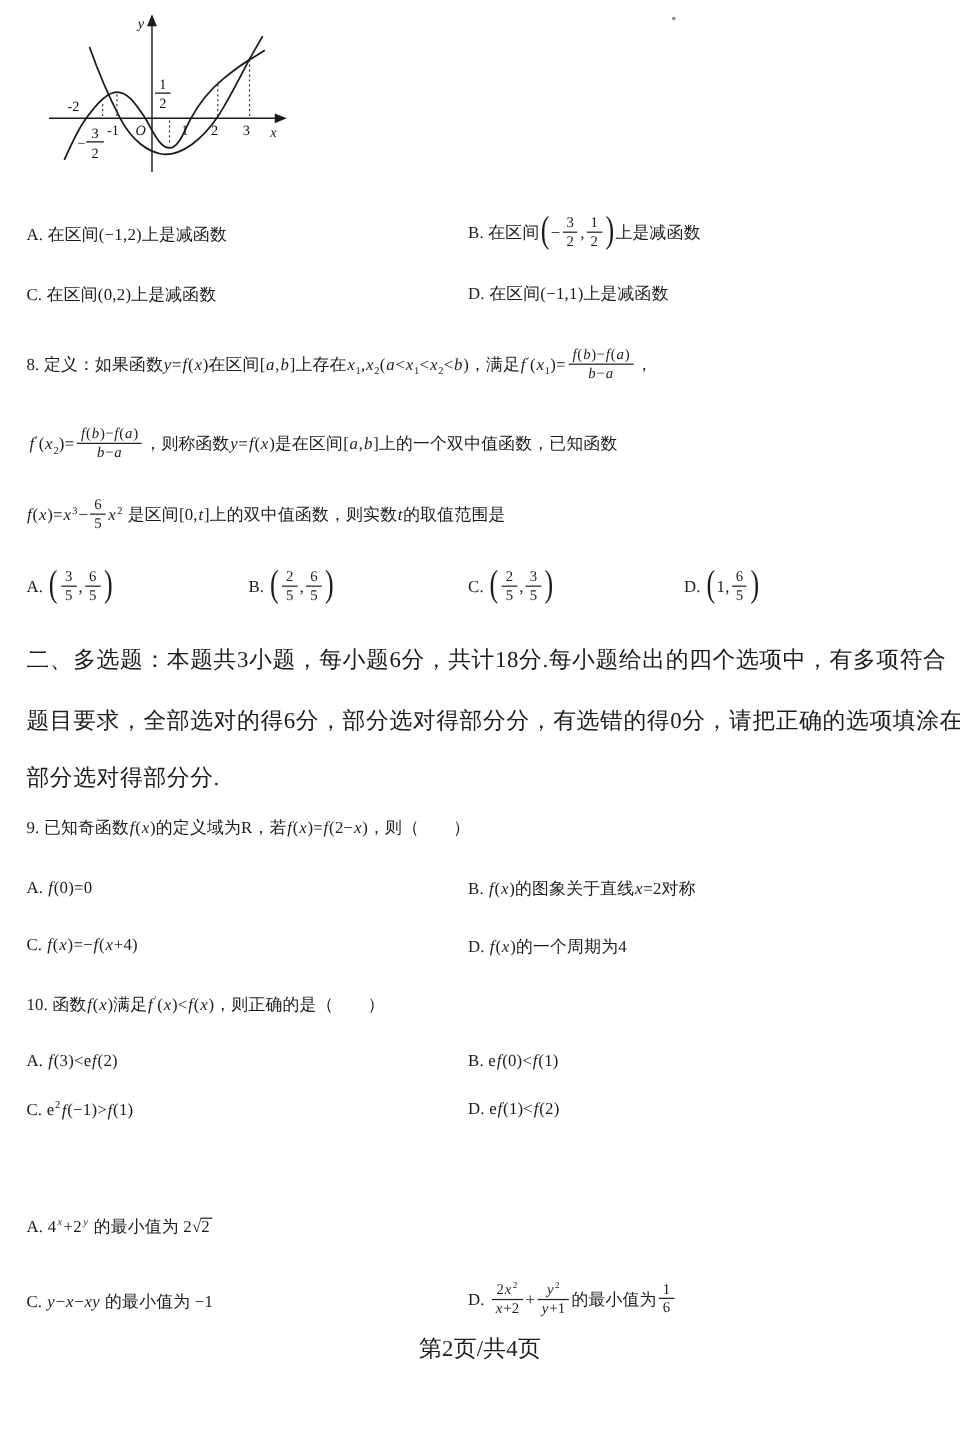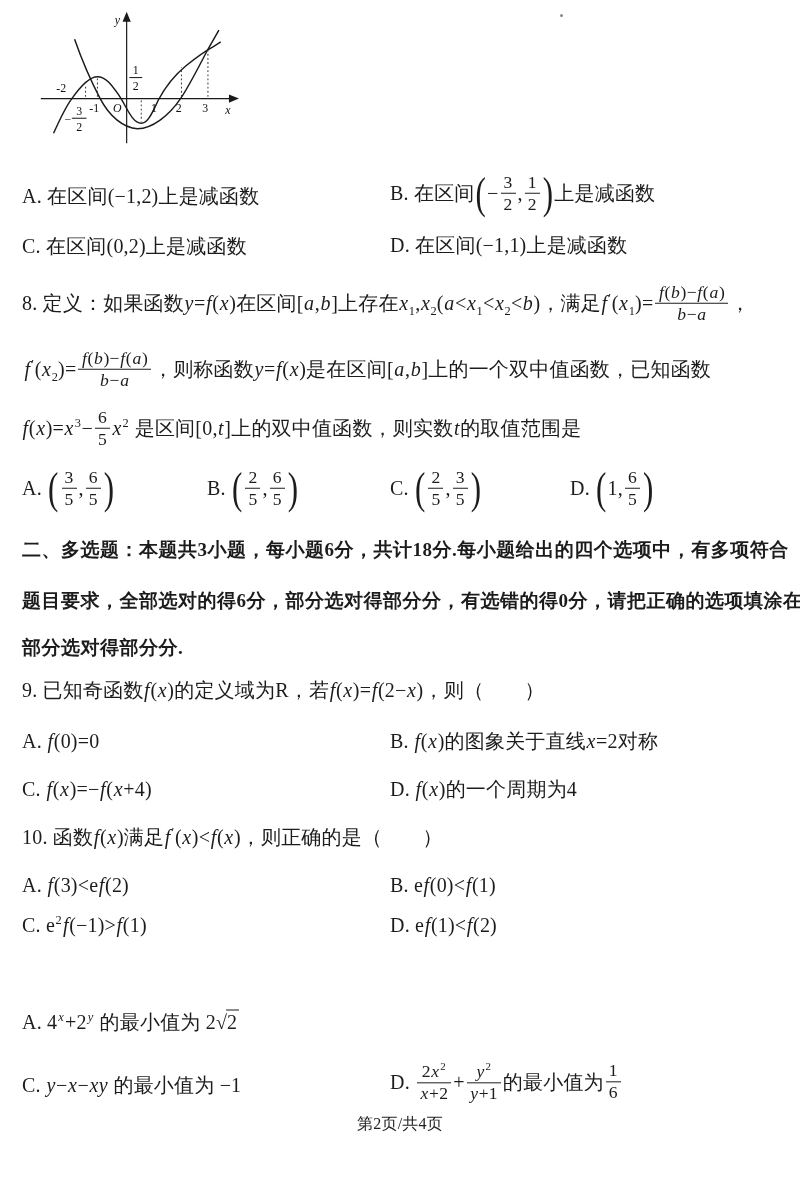--- a/index.html
+++ b/index.html
@@ -1,34 +1,34 @@
 <!DOCTYPE html>
 <html><head>
 <meta charset="utf-8">
 <style>
   html,body{margin:0;padding:0;background:#fff;}
   .page{position:relative;width:800px;height:1200px;background:#ffffff;overflow:hidden;
         font-family:"Liberation Serif","DejaVu Serif",serif;color:#1c1c1c;}
-  .line{position:absolute;white-space:nowrap;font-size:20px;transform:translateY(-50%);
+  .line{position:absolute;white-space:nowrap;font-size:14px;transform:translateY(-50%);
         letter-spacing:.2px;}
-  .hdr{font-weight:bold;font-size:19px;letter-spacing:.5px;}
+  .hdr{font-weight:normal;font-size:19px;letter-spacing:.5px;}
   .it{font-style:italic;padding:0 .5px;}
   sup,sub{font-size:.62em;}
   sup{margin:0 .5px;}
   .frac{display:inline-flex;flex-direction:column;text-align:center;vertical-align:middle;
         font-size:.88em;line-height:1.18;margin:0 2px;position:relative;top:-2px;}
   .frac .num{border-bottom:1.2px solid #1c1c1c;padding:0 3px;}
   .frac .den{padding:0 3px;}
   .bp{display:inline-block;font-size:1.55em;font-weight:300;transform:scaleY(1.45);
       vertical-align:middle;line-height:1;margin:0 1px;position:relative;top:-2px;}
   .sqrt{display:inline-block;white-space:nowrap;}
   .sqrt .rad{letter-spacing:-1px;}
   .sqrt .rbar{border-top:1.2px solid #1c1c1c;padding:0 2px 0 1px;}
   .speck{position:absolute;width:3px;height:3px;background:#8a8a8a;border-radius:50%;}
-  .footer{font-size:16px;}
+  .footer{font-size:19px;}
   svg text{font-family:"Liberation Serif","DejaVu Serif",serif;fill:#111;}
 </style>
 </head>
 <body>
 
 <div class="page">
 
   <svg style="position:absolute;left:26px;top:10px" width="215" height="137" viewBox="0 0 235 150">
 
     <g>

